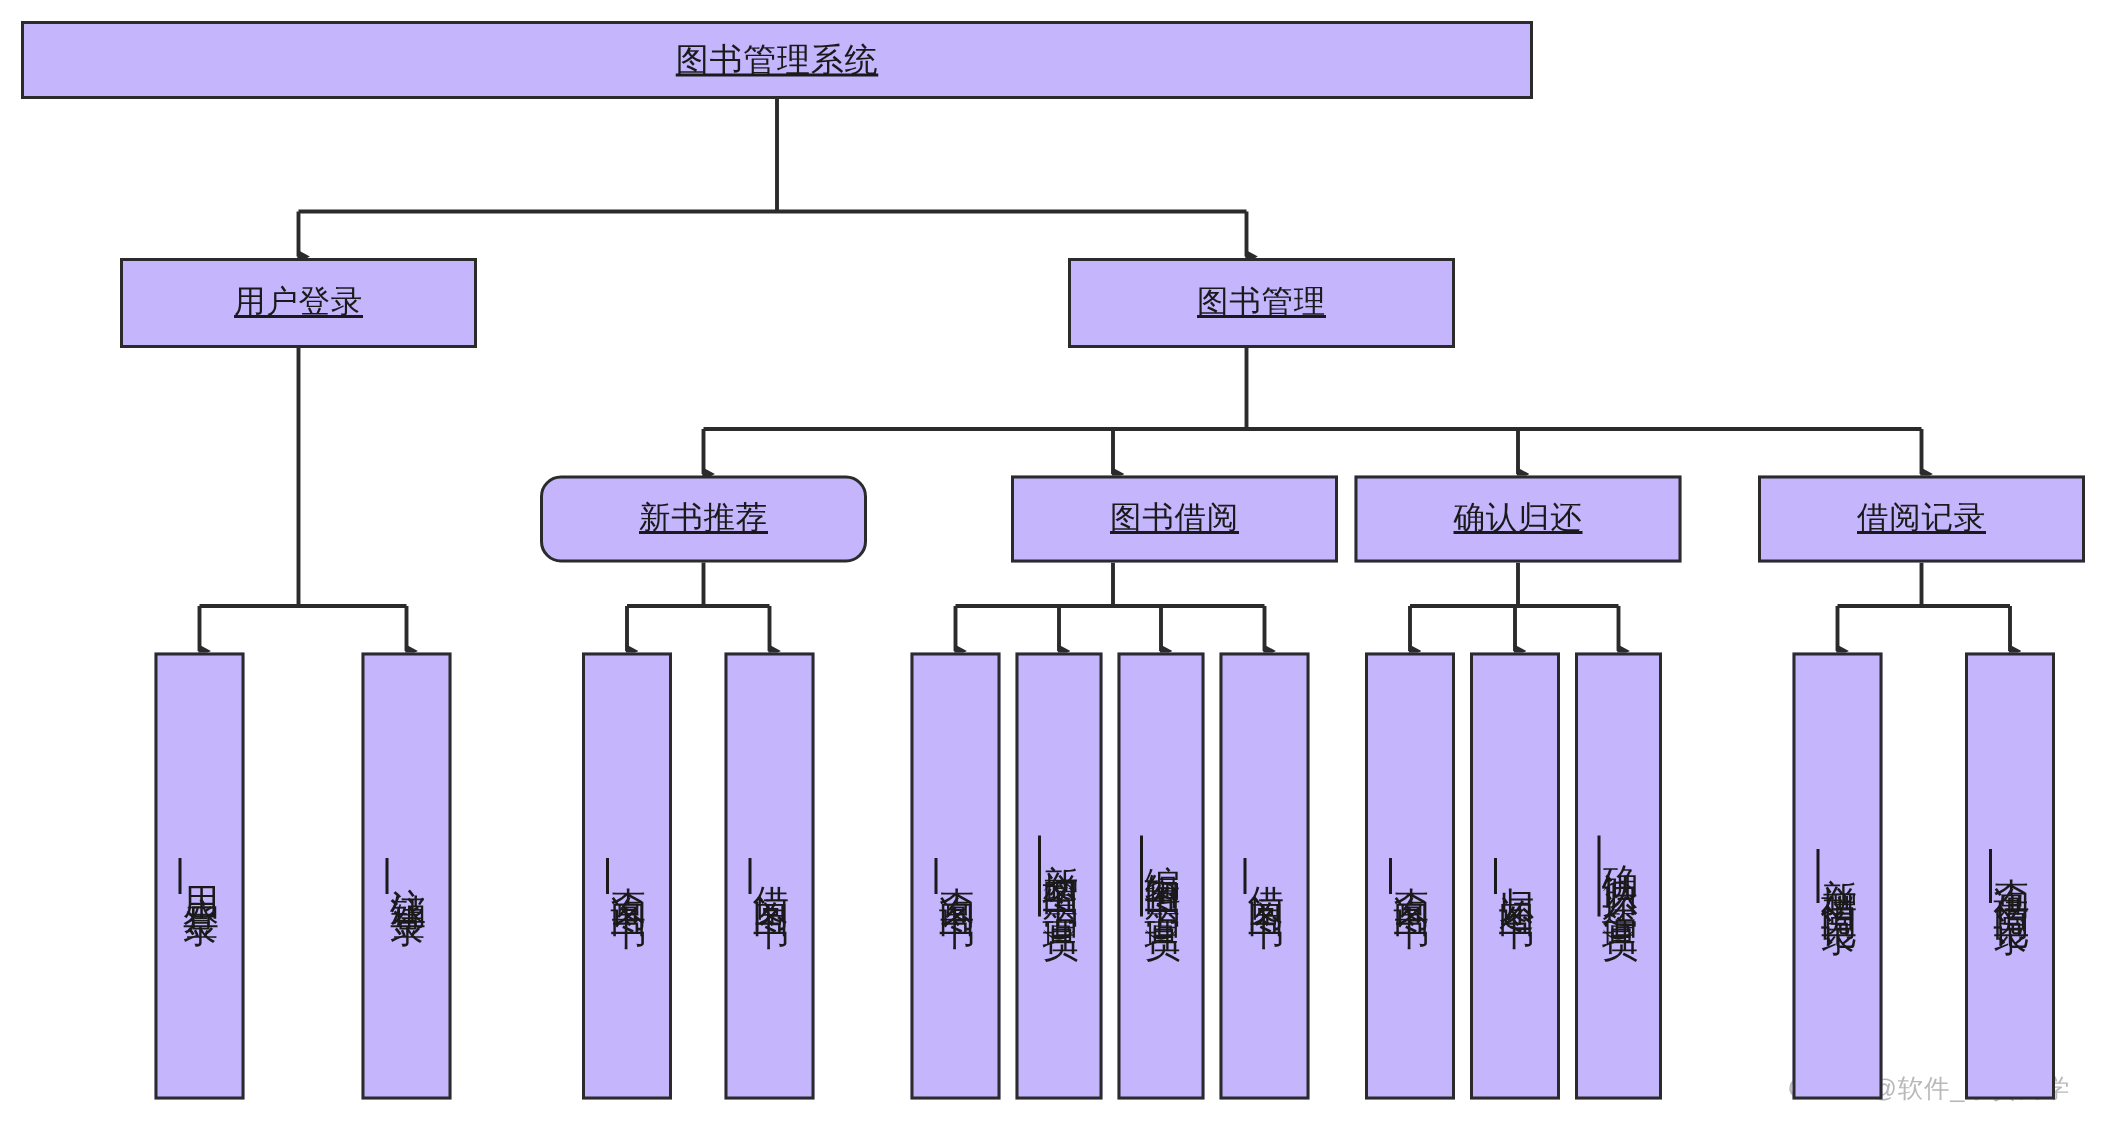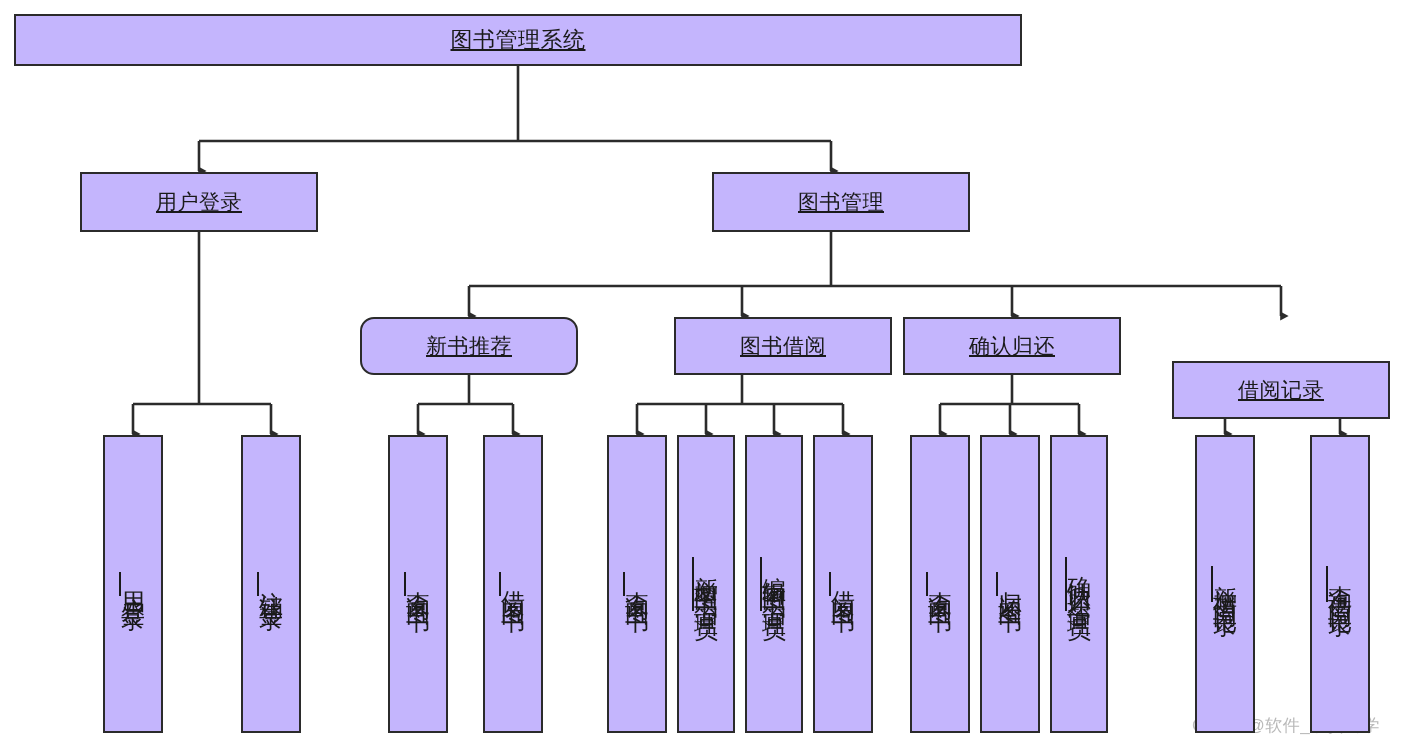--- a/index.html
+++ b/index.html
@@ -127,21 +127,21 @@
     </div>
     <div class="node horiz" style="left: 360px; top: 317px; width: 218px; height: 58px; border-radius: 14px;">
       <span class="label">新书推荐</span>
     </div>
     <div class="node horiz" style="left: 633px; top: 317px; width: 218px; height: 58px; margin-left: 41px;">
       <span class="label">图书借阅</span>
     </div>
     <div class="node horiz" style="left: 903px; top: 317px; width: 218px; height: 58px;">
       <span class="label">确认归还</span>
     </div>
-    <div class="node horiz" style="left: 1172px; top: 317px; width: 218px; height: 58px; margin-top: 44px;">
+    <div class="node horiz" style="left: 1172px; top: 317px; width: 218px; height: 58px;">
       <span class="label">借阅记录</span>
     </div>
     <div class="node vert" style="left: 103px; top: 435px; width: 60px; height: 298px;">
       <span class="label">用户登录</span>
     </div>
     <div class="node vert" style="left: 241px; top: 435px; width: 60px; height: 298px;">
       <span class="label">注销登录</span>
     </div>
     <div class="node vert" style="left: 388px; top: 435px; width: 60px; height: 298px;">
       <span class="label">查询图书</span>

